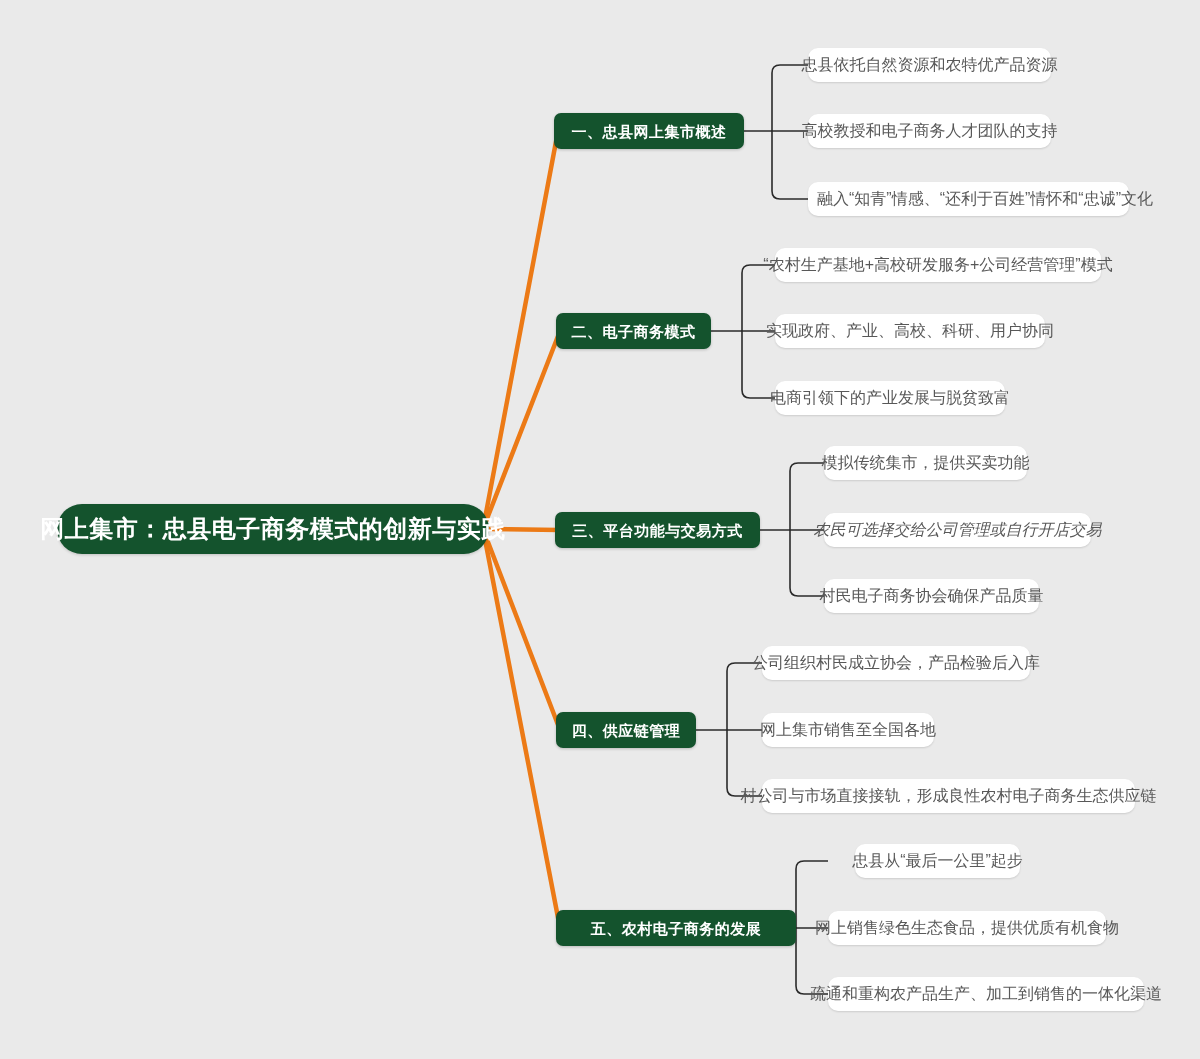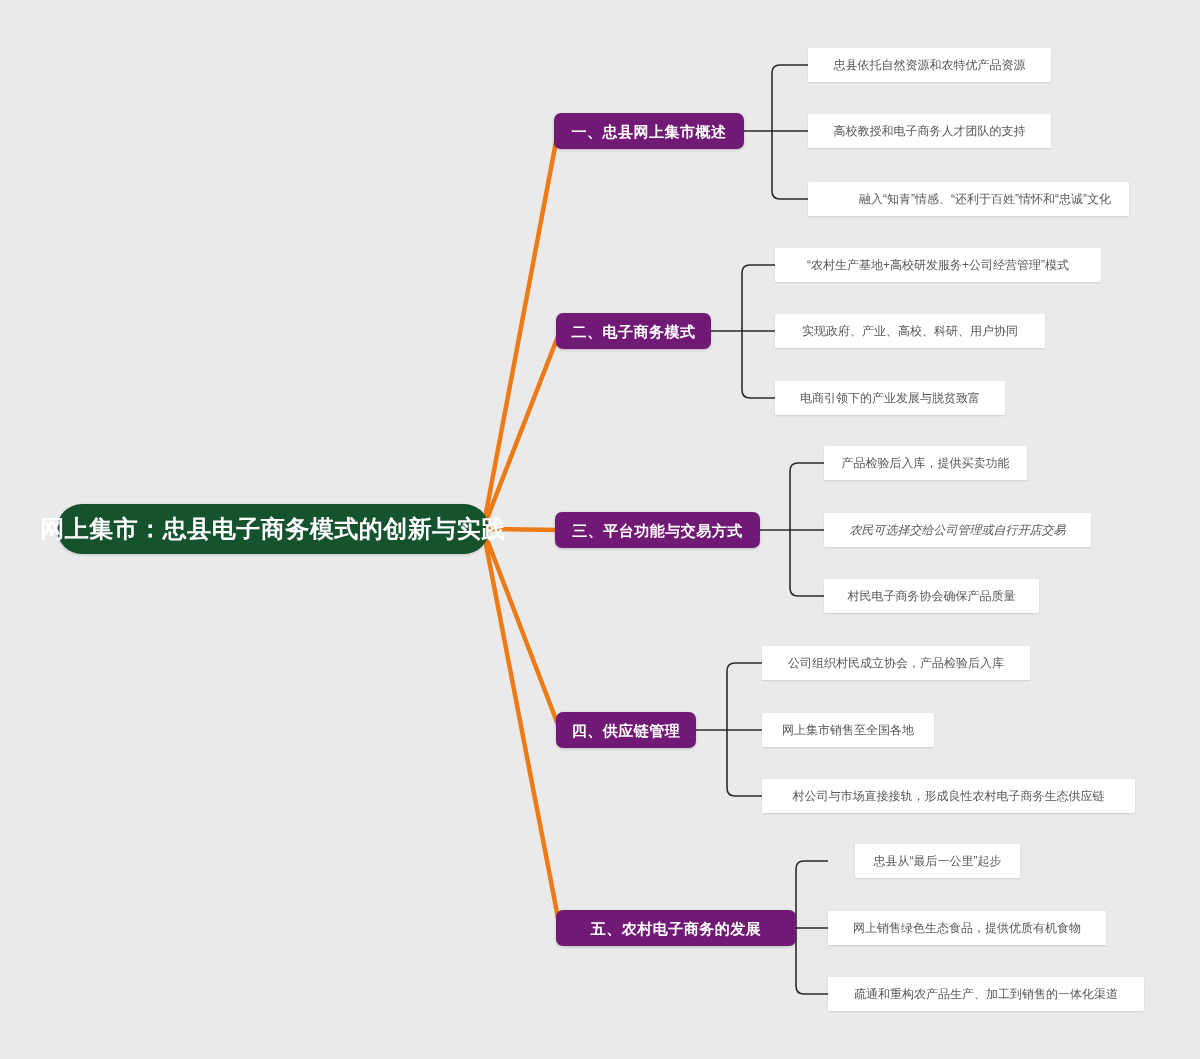--- a/index.html
+++ b/index.html
@@ -38,35 +38,35 @@
     color: #ffffff;
     border-radius: 26px;
     font-size: 24px;
     font-weight: 700;
     letter-spacing: 0.5px;
     padding: 0 26px;
     box-shadow: 0 1px 3px rgba(0,0,0,0.18);
   }
   
   .branch-node {
-    background: #701a75;
+    background: #14532d;
     color: #ffffff;
     border-radius: 7px;
     font-size: 15px;
     font-weight: 700;
     letter-spacing: 0.5px;
     padding: 0 16px;
     box-shadow: 0 1px 3px rgba(0,0,0,0.20);
   }
   
   .leaf-node {
     background: #ffffff;
     color: #585858;
-    border-radius: 1px;
-    font-size: 12px;
+    border-radius: 10px;
+    font-size: 16px;
     font-weight: 400;
     padding: 0 15px;
     box-shadow: 0 1px 2px rgba(0,0,0,0.13);
   }
 </style>
 </head>
 <body>
 
 <div id="canvas">
 
@@ -106,21 +106,21 @@
       <div class="node root-node" style="left: 57px; top: 504px; width: 432px; height: 50px;">网上集市：忠县电子商务模式的创新与实践</div>
       <div class="node branch-node" style="left: 554px; top: 113px; width: 190px; height: 36px;">一、忠县网上集市概述</div>
       <div class="node leaf-node" style="left: 808px; top: 48px; width: 243px; height: 34px;">忠县依托自然资源和农特优产品资源</div>
       <div class="node leaf-node" style="left: 808px; top: 114px; width: 243px; height: 34px;">高校教授和电子商务人才团队的支持</div>
       <div class="node leaf-node" style="left: 808px; top: 182px; width: 321px; height: 34px; padding-left: 48px;">融入“知青”情感、“还利于百姓”情怀和“忠诚”文化</div>
       <div class="node branch-node" style="left: 556px; top: 313px; width: 155px; height: 36px;">二、电子商务模式</div>
       <div class="node leaf-node" style="left: 775px; top: 248px; width: 326px; height: 34px;">“农村生产基地+高校研发服务+公司经营管理”模式</div>
       <div class="node leaf-node" style="left: 775px; top: 314px; width: 270px; height: 34px;">实现政府、产业、高校、科研、用户协同</div>
       <div class="node leaf-node" style="left: 775px; top: 381px; width: 230px; height: 34px;">电商引领下的产业发展与脱贫致富</div>
       <div class="node branch-node" style="left: 555px; top: 512px; width: 205px; height: 36px;">三、平台功能与交易方式</div>
-      <div class="node leaf-node" style="left: 824px; top: 446px; width: 203px; height: 34px;">产品检验后入库，提供买卖功能</div>
+      <div class="node leaf-node" style="left: 824px; top: 446px; width: 203px; height: 34px;">模拟传统集市，提供买卖功能</div>
       <div class="node leaf-node" style="left: 824px; top: 513px; width: 267px; height: 34px; font-style: italic;">农民可选择交给公司管理或自行开店交易</div>
       <div class="node leaf-node" style="left: 824px; top: 579px; width: 215px; height: 34px;">村民电子商务协会确保产品质量</div>
       <div class="node branch-node" style="left: 556px; top: 712px; width: 140px; height: 36px;">四、供应链管理</div>
       <div class="node leaf-node" style="left: 762px; top: 646px; width: 268px; height: 34px;">公司组织村民成立协会，产品检验后入库</div>
       <div class="node leaf-node" style="left: 762px; top: 713px; width: 172px; height: 34px;">网上集市销售至全国各地</div>
       <div class="node leaf-node" style="left: 762px; top: 779px; width: 373px; height: 34px;">村公司与市场直接接轨，形成良性农村电子商务生态供应链</div>
       <div class="node branch-node" style="left: 556px; top: 910px; width: 240px; height: 36px;">五、农村电子商务的发展</div>
       <div class="node leaf-node" style="left: 828px; top: 844px; width: 165px; height: 34px; margin-left: 27px;">忠县从“最后一公里”起步</div>
       <div class="node leaf-node" style="left: 828px; top: 911px; width: 278px; height: 34px;">网上销售绿色生态食品，提供优质有机食物</div>
       <div class="node leaf-node" style="left: 828px; top: 977px; width: 316px; height: 34px;">疏通和重构农产品生产、加工到销售的一体化渠道</div>

